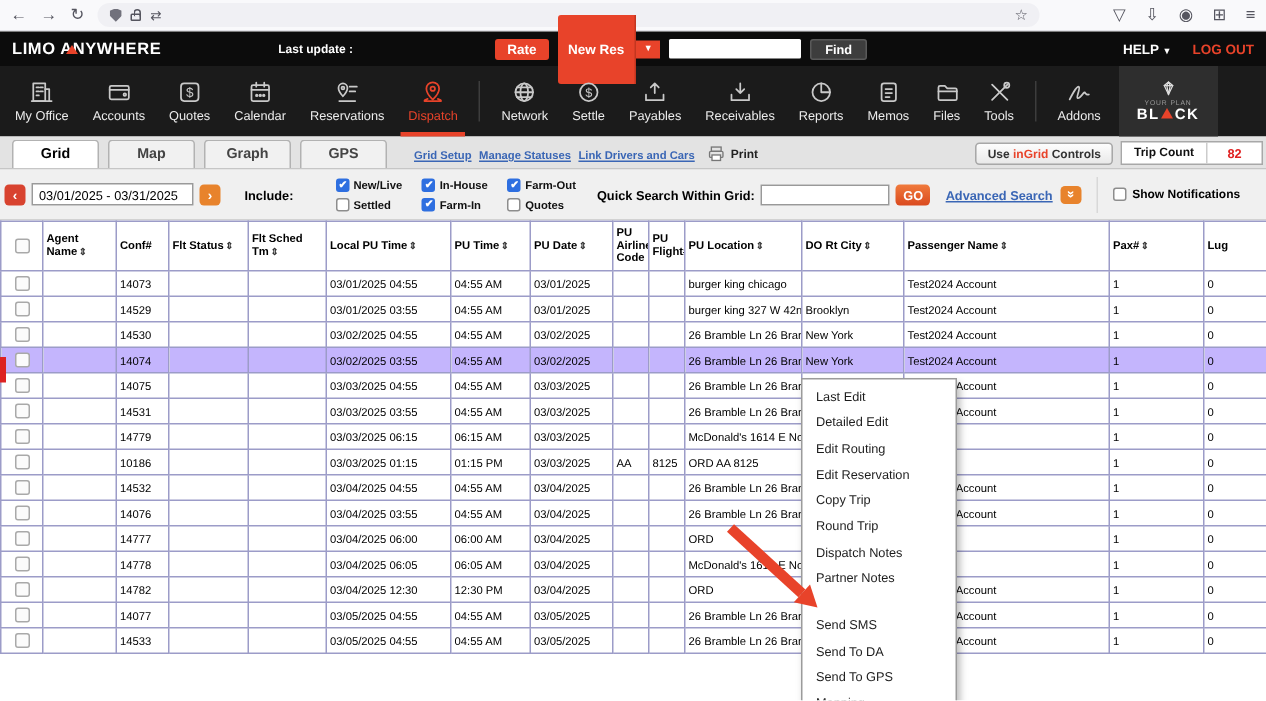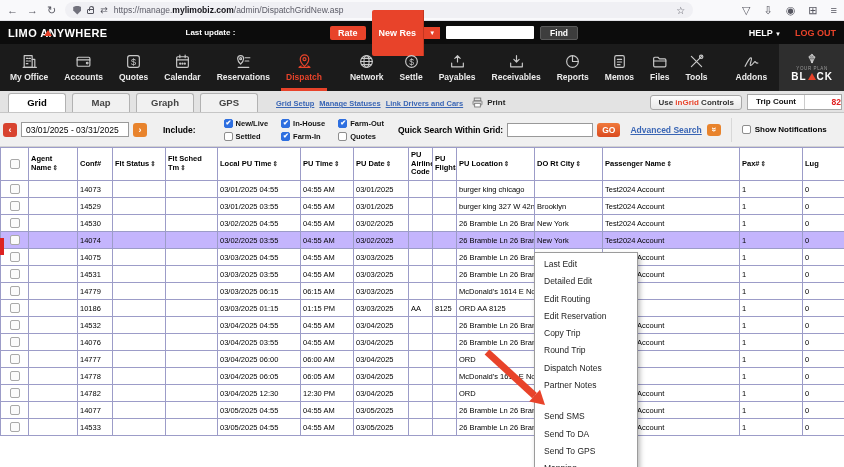--- a/index.html
+++ b/index.html
@@ -31,21 +31,21 @@
   .newres .car{background:#e8432a;color:#fff;font-size:6px;padding:3px 5px}
   .hd-search{width:88px;height:13px;border:none;border-radius:1px;font-size:9px;padding:0 3px}
   .find-btn{background:#3d3d3d;border:1px solid #5a5a5a;color:#fff;font-size:8.5px;font-weight:bold;padding:1px 9px;border-radius:2px;margin-left:6px}
   .help{color:#fff;font-weight:bold;font-size:9px;margin-right:14px;white-space:nowrap}
   .help .car{font-size:6px}
   .logout{color:#e8432a;font-weight:bold;font-size:9px;white-space:nowrap}
 
   
   .nav-bar{height:47px;background:#1b1b1b;display:flex;align-items:stretch;padding:0 2px}
   .nav-item{display:flex;flex-direction:column;align-items:center;justify-content:center;gap:2px;padding:0 8px;position:relative;cursor:pointer}
-  .nav-label{font-size:8.5px;color:#ececec;font-weight:bold;white-space:nowrap}
+  .nav-label{font-size:8.5px;color:#ececec;font-weight:normal;white-space:nowrap}
   .nav-item.active .nav-label{color:#e8432a}
   .nav-item.active::after{content:"";position:absolute;bottom:0;left:3px;right:3px;height:3px;background:#e8432a}
   .nav-sep{width:1px;background:#3d3d3d;margin:10px 6px}
   .nav-fill{flex:1}
   .plan-box{background:#2e2e2e;display:flex;flex-direction:column;align-items:center;justify-content:center;padding:1px 12px;margin-left:4px}
   .plan-top{font-size:4.5px;color:#9a9a9a;letter-spacing:.6px;margin-top:1px}
   .plan-name{font-size:10px;color:#fff;font-weight:bold;letter-spacing:1px;display:flex;align-items:baseline}
   .plan-name .tri{width:0;height:0;border-left:4px solid transparent;border-right:4px solid transparent;border-bottom:7px solid #e8432a;margin:0 1px}
 
   
@@ -54,21 +54,21 @@
   .tab.active{background:#fff;color:#000}
   .toolbar-links{display:flex;align-items:flex-start;gap:5px;margin:0 0 4px 12px}
   .tb-link{font-size:7.5px;color:#3a66b5;font-weight:bold;text-decoration:underline;white-space:nowrap;cursor:pointer}
   .print-wrap{display:flex;align-items:center;gap:3px;margin:0 0 3px 8px}
   .print-label{font-size:8px;font-weight:bold;color:#222}
   .toolbar-right{margin-left:auto;display:flex;align-items:center;gap:5px;margin-bottom:2px;padding-right:2px}
   .ingrid-btn{background:linear-gradient(#fdfdfd,#e9e9e9);border:1px solid #a8a8a8;border-radius:3px;font-size:8px;font-weight:bold;color:#333;padding:2px 7px;white-space:nowrap;cursor:pointer}
   .ingrid-btn .accent{color:#e8432a}
   .tripcount{display:flex;border:1px solid #a8a8a8;background:#fff;height:16px;align-items:center}
   .tc-label{font-size:8px;font-weight:bold;color:#111;padding:0 8px;border-right:1px solid #ccc;line-height:14px}
-  .tc-value{font-size:8.5px;font-weight:bold;color:#e02020;width:36px;text-align:right}
+  .tc-value{font-size:8.5px;font-weight:bold;color:#e02020;width:36px;text-align:center}
 
   
   .filter-row{height:34px;background:#f0f0f0;border-bottom:1px solid #d2d2d2;display:flex;align-items:center;padding:0 3px}
   .date-nav{width:14px;height:14px;border-radius:3px;color:#fff;font-size:9px;font-weight:bold;display:flex;align-items:center;justify-content:center;cursor:pointer}
   .date-prev{background:#d8432f;margin-right:4px}
   .date-next{background:#e8832c;margin-left:4px}
   .date-input{width:108px;height:15px;border:1px solid #9a9a9a;font-size:8.5px;padding:0 4px;font-family:"Liberation Sans",sans-serif}
   .include-label{font-size:8.5px;font-weight:bold;margin-left:16px}
   .cb-grid{display:grid;grid-template-rows:12px 12px;grid-auto-flow:column;column-gap:13px;row-gap:1px;margin-left:28px}
   .cb-item{display:flex;align-items:center;gap:3px;font-size:7.5px;font-weight:bold;color:#111;cursor:pointer}
@@ -108,21 +108,20 @@
 <div id="screen">
 
   <div class="browser-bar">
     <span class="bicon">←</span>
     <span class="bicon">→</span>
     <span class="bicon">↻</span>
     <div class="url-bar">
       <span class="shield"></span>
       <span class="lock"></span>
       <span class="bicon" style="font-size:9px">⇄</span>
-      <span class="url-text"><span>https://manage.</span><b>mylimobiz.com</b><span>/admin/DispatchGridNew.asp</span></span>
       <span class="url-star">☆</span>
     </div>
     <div class="browser-right">
       <span class="bicon">▽</span>
       <span class="bicon">⇩</span>
       <span class="bicon">◉</span>
       <span class="bicon">⊞</span>
       <span class="bicon">≡</span>
     </div>
   </div>

